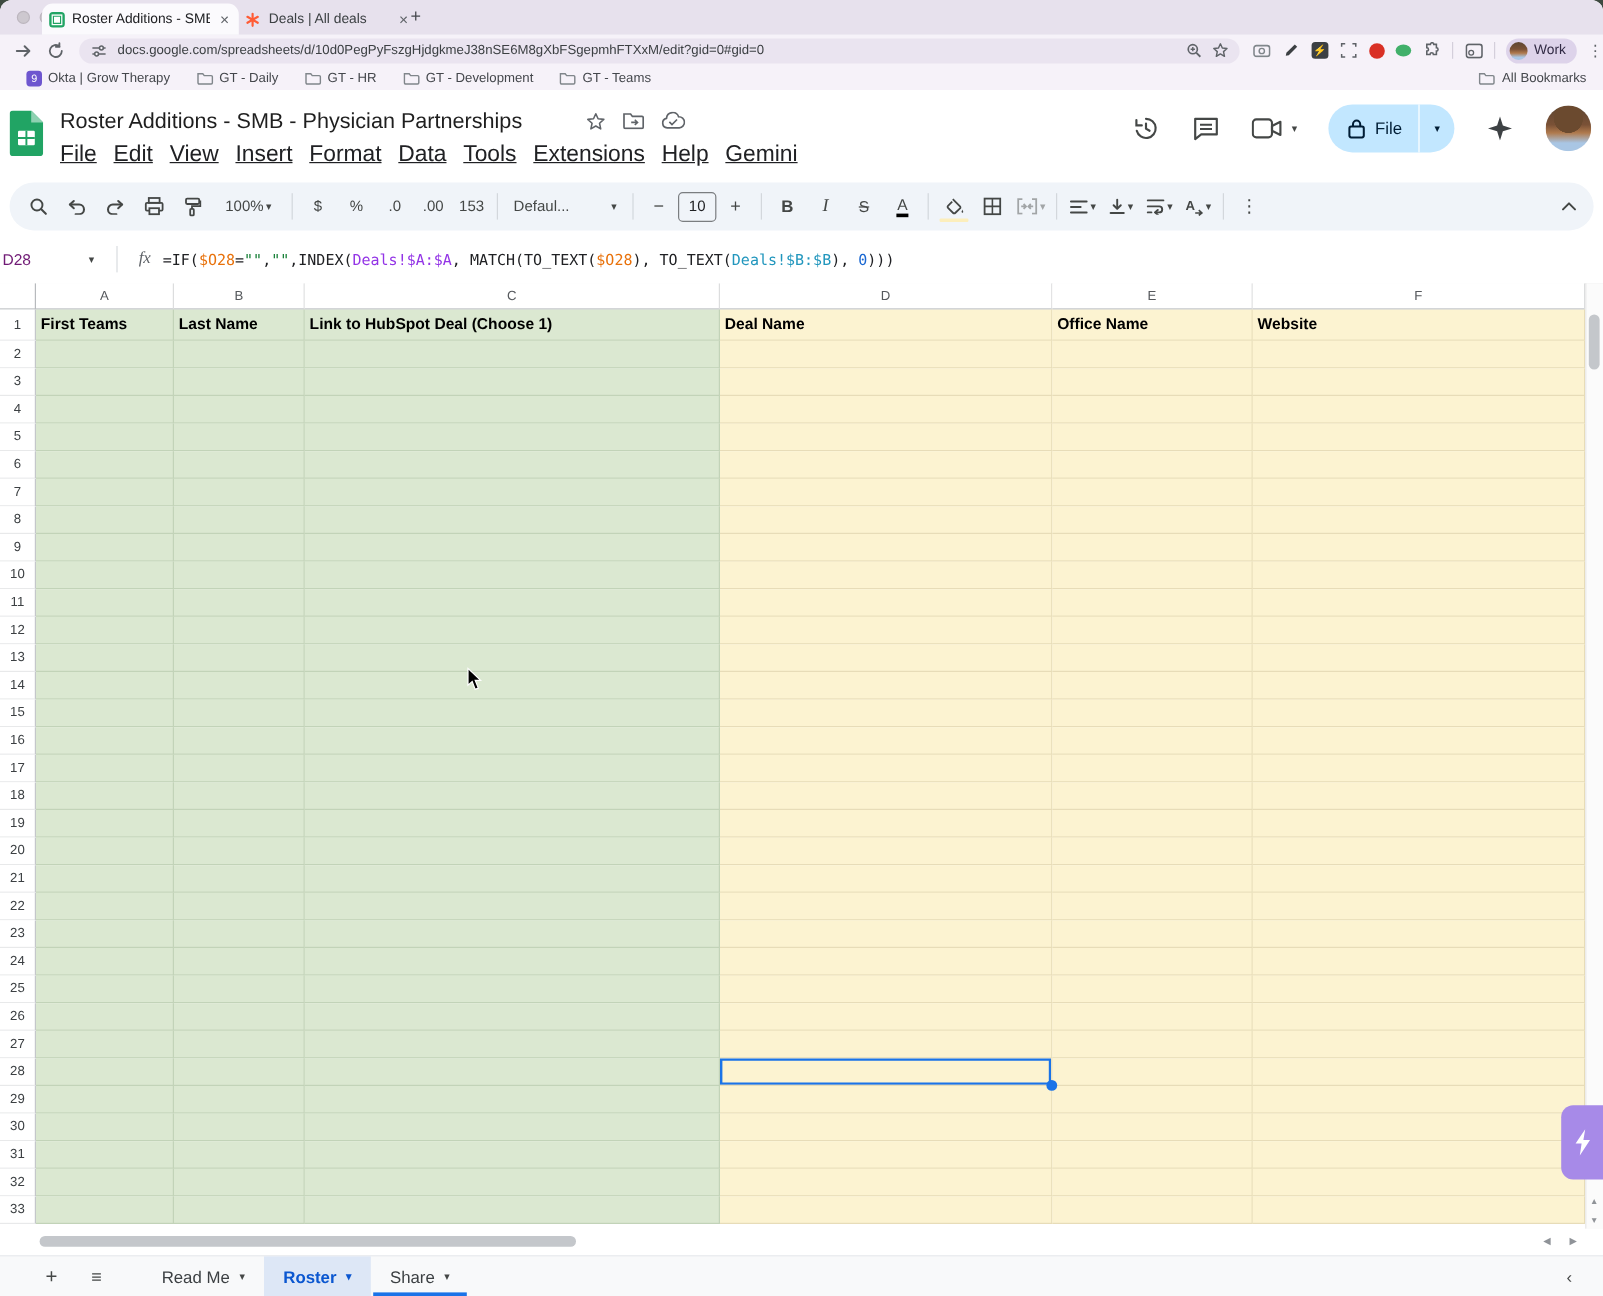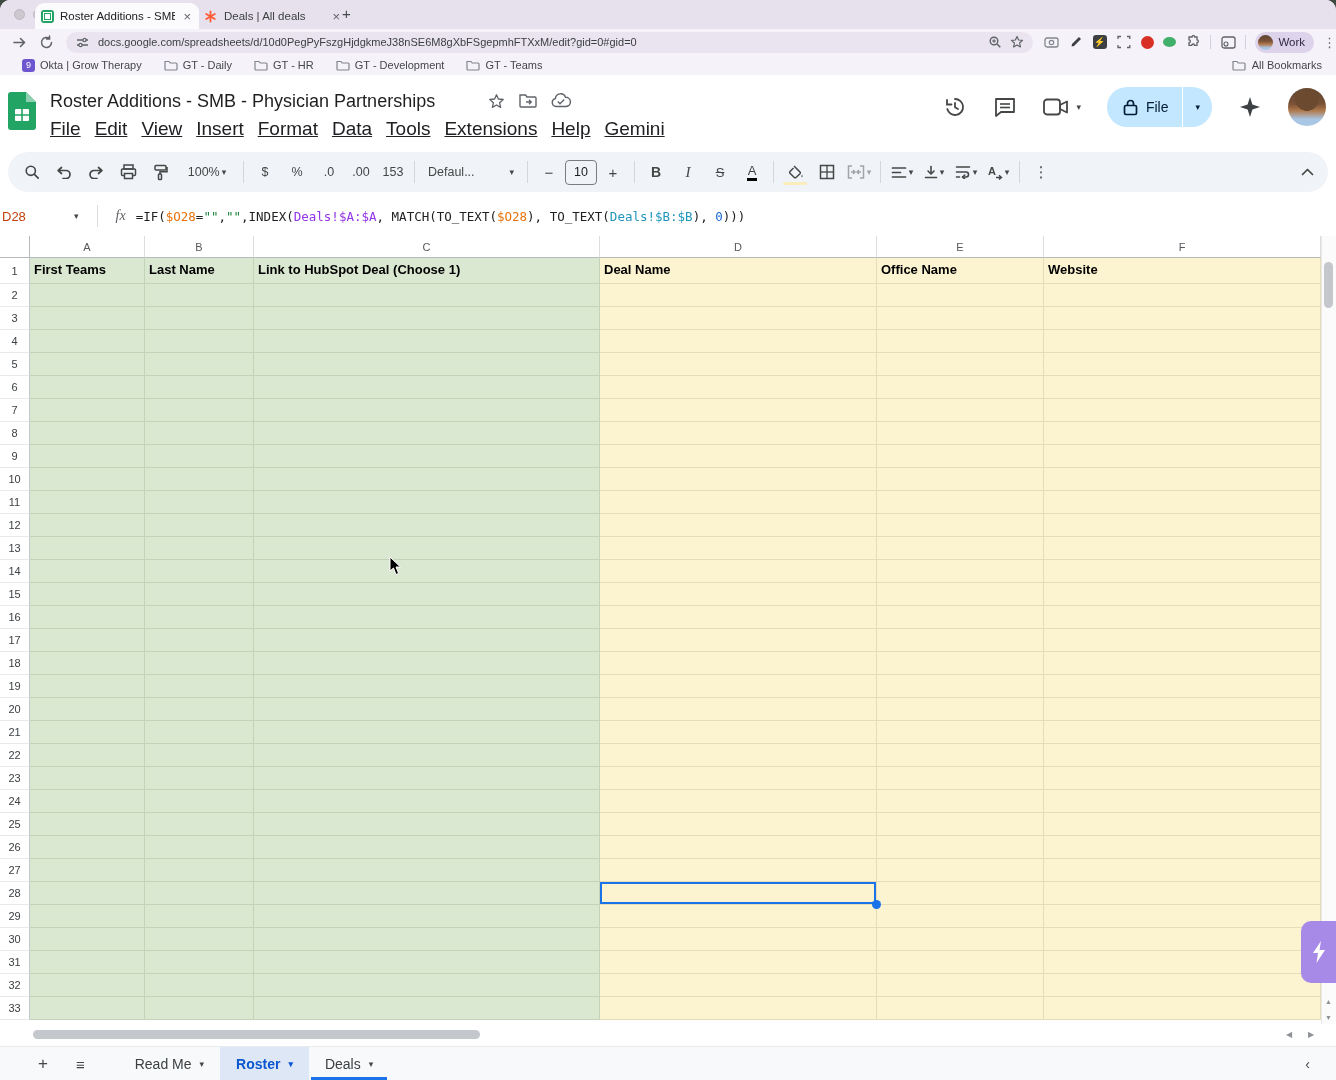--- a/index.html
+++ b/index.html
@@ -60,21 +60,21 @@
   .bold-b{font-weight:700;font-size:14px;}
   .ital-i{font-style:italic;font-family:"Liberation Serif",serif;font-size:15px;}
   .strik{text-decoration:line-through;font-size:13px;}
   .acolor{font-size:13px;font-weight:500;border-bottom:3px solid #000;line-height:14px;padding:0 1px;}
   .afill{position:relative;}
   .afill::after{content:"";position:absolute;left:4px;right:4px;bottom:1px;height:3px;background:#fceebc;border-radius:1px;}
   .tgrow{flex:1;}
   .collapse{margin-right:14px;color:#444746;}
   
   .fbar{position:absolute;left:0;top:196px;width:1336px;height:40px;background:#fff;border-bottom:1px solid #e1e3e6;display:flex;align-items:center;}
-  .namebox{width:72px;font-size:13px;color:#c2410c;padding-left:2px;}
+  .namebox{width:72px;font-size:13px;color:#701a75;padding-left:2px;}
   .fxdiv{width:1px;height:22px;background:#dadce0;margin:0 8px 0 18px;}
   .fx{font-style:italic;font-family:"Liberation Serif",serif;color:#5f6368;font-size:14px;margin:0 10px;}
   .formula{font-family:"DejaVu Sans Mono",monospace;font-size:12.5px;color:#202124;white-space:pre;}
   
   .gridwrap{position:absolute;left:0;top:236px;width:1321px;height:788px;overflow:hidden;background:#fff;}
   .grid-colhdr-row{display:flex;height:22px;}
   .corner-box{width:30px;flex:none;background:#fff;border-right:1px solid #b7babd;border-bottom:1px solid #b7babd;box-sizing:border-box;}
   .colhdr{flex:none;display:flex;align-items:center;justify-content:center;font-size:11px;color:#55585c;background:#fff;border-right:1px solid #dcddde;border-bottom:1px solid #b7babd;box-sizing:border-box;}
   .grid-row{display:flex;height:23px;}
   .grid-row.first{height:26px;}
@@ -835,21 +835,21 @@
     <span id="sheet-tab-list" style="display:flex;align-items:center;height:34px">
         <div class="sheet-tab first">
           <div>Read Me</div>
           <div class="caret" style="font-size: 9px;">▾</div>
         </div>
         <div class="sheet-tab active">
           <div>Roster</div>
           <div class="caret" style="font-size: 9px;">▾</div>
         </div>
         <div class="sheet-tab">
-          <div>Deals</div>
+          <div>Share</div>
           <div class="caret" style="font-size: 9px;">▾</div>
           <div class="tabcolorbar" style="background: rgb(26, 115, 232);"></div>
         </div>
       </span>
     <span class="st-chev">‹</span>
   </div>
 
   <div class="cursor">
     <svg width="14" height="20" viewBox="0 0 14 20">
         <path d="M1 1 L1 15 L4.5 12 L7 18.5 L9.6 17.4 L7 11 L11.5 11 Z" fill="#000" stroke="#fff" stroke-width="1"></path>

